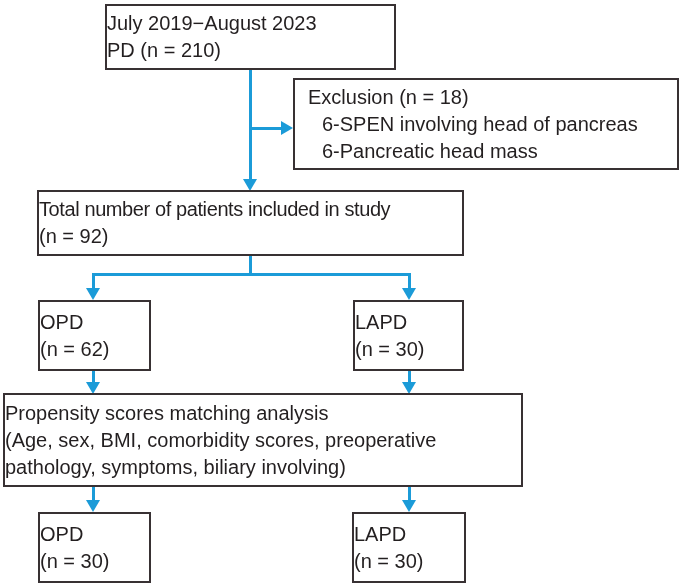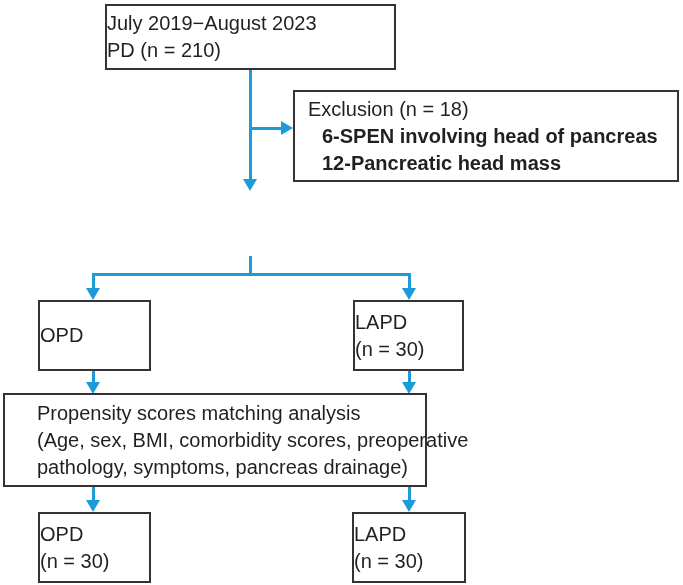--- a/index.html
+++ b/index.html
@@ -25,29 +25,29 @@
     display:flex;
     flex-direction:column;
     justify-content:center;
     align-items:flex-start;
     font-size:20px;
     line-height:27px;
     color:var(--text);
   }
   .box .line{white-space:nowrap;}
   .box.left-align{align-items:flex-start;padding-left:13px;}
-  .box.left-align .indent{padding-left:14px;font-weight:bold;}
+  .box.left-align .indent{padding-left:14px;}
   .tight{letter-spacing:-0.4px;}
   
   #box-enrollment{left:105px;top:4px;width:291px;height:66px;}
-  #box-exclusion{left:293px;top:90px;width:386px;height:92px;}
+  #box-exclusion{left:293px;top:78px;width:386px;height:92px;}
   #box-total{left:37px;top:190px;width:427px;height:66px;}
   #box-opd-initial{left:38px;top:300px;width:113px;height:71px;}
   #box-lapd-initial{left:353px;top:300px;width:111px;height:71px;}
-  #box-psm{left:3px;top:393px;width:424px;height:94px;padding-left:32px;}
+  #box-psm{left:3px;top:393px;width:520px;height:94px;}
   #box-opd-matched{left:38px;top:512px;width:113px;height:71px;}
   #box-lapd-matched{left:352px;top:512px;width:114px;height:71px;}
   
   .vline{position:absolute;width:3px;background:var(--arrow);}
   .hline{position:absolute;height:3px;background:var(--arrow);}
   .head-down{
     position:absolute;width:0;height:0;
     border-left:7px solid transparent;
     border-right:7px solid transparent;
     border-top:12px solid var(--arrow);
@@ -106,37 +106,42 @@
   <div class="head-down" id="v-psm-lapd-head"></div>
 
   <div class="box" id="box-enrollment">
     <div class="line">July 2019−August 2023</div>
     <div class="line">PD (n = 210)</div>
   </div>
 
   <div class="box left-align" id="box-exclusion">
     <div class="line">Exclusion (n = 18)</div>
     <div class="line indent">6-SPEN involving head of pancreas</div>
-    <div class="line indent">12-Pancreatic head mass</div>
+    <div class="line indent">6-Pancreatic head mass</div>
   </div>
 
+  <div class="box" id="box-total">
+    <div class="line tight">Total number of patients included in study</div>
+    <div class="line">(n = 92)</div>
+  </div>
 
   <div class="box" id="box-opd-initial">
     <div class="line">OPD</div>
+    <div class="line">(n = 62)</div>
   </div>
 
   <div class="box" id="box-lapd-initial">
     <div class="line">LAPD</div>
     <div class="line">(n = 30)</div>
   </div>
 
   <div class="box" id="box-psm">
     <div class="line">Propensity scores matching analysis</div>
     <div class="line">(Age, sex, BMI, comorbidity scores, preoperative</div>
-    <div class="line">pathology, symptoms, pancreas drainage)</div>
+    <div class="line">pathology, symptoms, biliary involving)</div>
   </div>
 
   <div class="box" id="box-opd-matched">
     <div class="line">OPD</div>
     <div class="line">(n = 30)</div>
   </div>
 
   <div class="box" id="box-lapd-matched">
     <div class="line">LAPD</div>
     <div class="line">(n = 30)</div>

